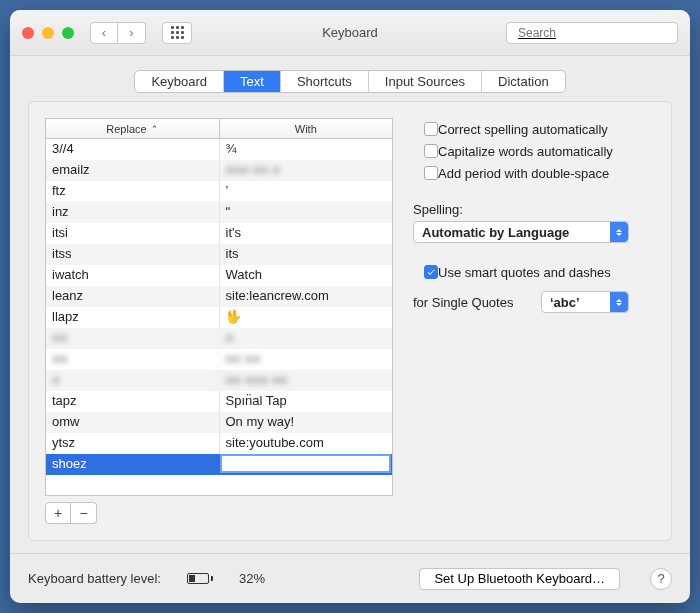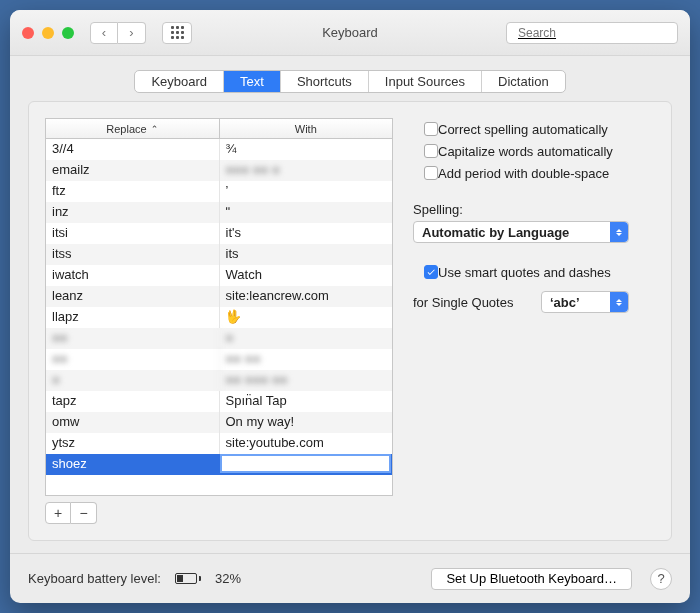--- a/index.html
+++ b/index.html
@@ -54,21 +54,21 @@
 .sectlabel { margin-top: 18px; margin-bottom: 4px; }
 .select { height: 22px; background: #fff; border: 1px solid #c5c5c5; border-radius: 4px; display: flex; align-items: center; padding: 0 4px 0 8px; position: relative; width: 216px; font-weight: bold; }
 .selbtn { position: absolute; right: 0; top: 0; bottom: 0; width: 18px; background: #3d82f7; border-radius: 0 4px 4px 0; display: flex; flex-direction: column; align-items: center; justify-content: center; gap: 1px; }
 .selbtn span { width: 0; height: 0; border-left: 3px solid transparent; border-right: 3px solid transparent; }
 .selbtn .u { border-bottom: 3px solid #fff; }
 .selbtn .d { border-top: 3px solid #fff; }
 .qrow { display: flex; align-items: center; margin-top: 8px; gap: 10px; }
 .qrow .lbl { width: 118px; }
 .qsel { width: 88px; }
 .spacer { height: 18px; }
-.footer { height: 50px; border-top: 1px solid #d6d6d6; display: flex; align-items: center; padding: 16px 18px; gap: 10px; }
+.footer { height: 50px; border-top: 1px solid #d6d6d6; display: flex; align-items: center; padding: 16px 18px; gap: 22px; }
 .batlab { font-size: 13px; color: #333; }
 .baticon { display: inline-flex; align-items: center; gap: 2px; margin: 0 4px; }
 .batc { width: 22px; height: 11px; border: 1px solid #333; border-radius: 2px; position: relative; }
 .batc::after { content:""; position:absolute; left:1px; top:1px; bottom:1px; width: 32%; background:#333; }
 .batn { width: 2px; height: 5px; background: #333; border-radius: 0 1px 1px 0; }
 .btbtn { margin-left: auto; height: 22px; padding: 0 14px; background: #fff; border: 1px solid #c5c5c5; border-radius: 4px; font-size: 13px; }
 .help { width: 22px; height: 22px; border: 1px solid #c5c5c5; border-radius: 11px; background: #fff; display: flex; align-items: center; justify-content: center; font-size: 13px; color: #555; margin-left: 8px; }
 </style>
 </head>
 <body>

